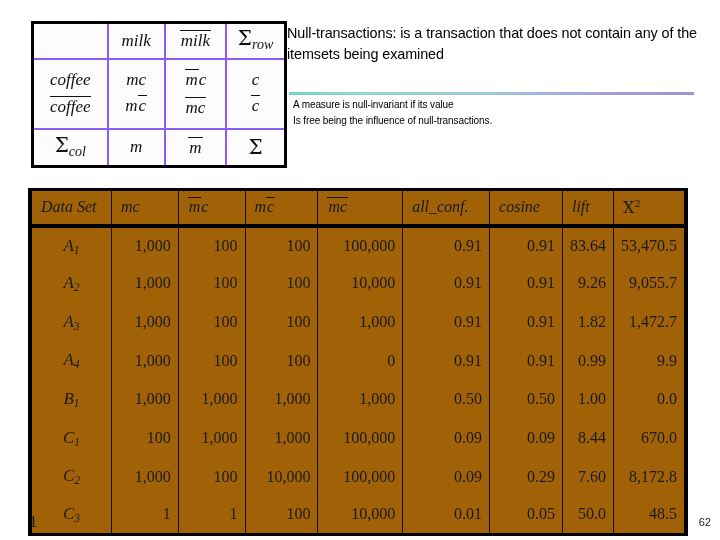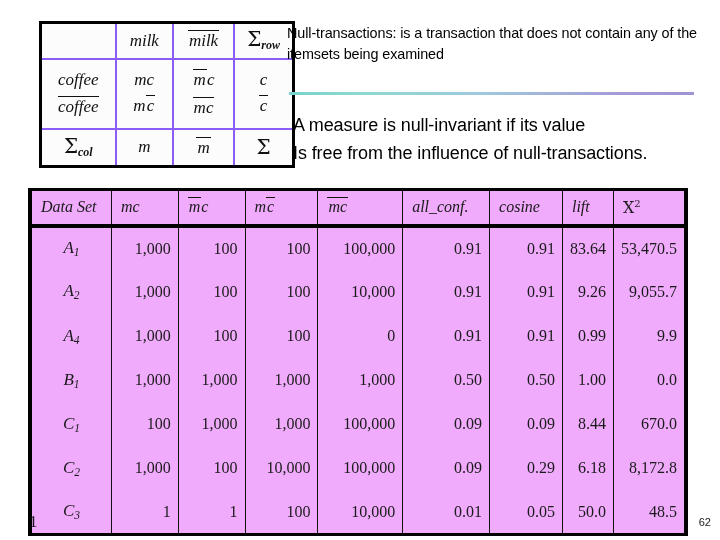--- a/index.html
+++ b/index.html
@@ -12,21 +12,21 @@
   }
   #slide {
     position: relative;
     width: 720px; height: 540px;
     background: #ffffff;
   }
 
   
   .cont-wrap {
     position: absolute;
-    left: 39px; top: 21px;
+    left: 31px; top: 21px;
     width: 256px; height: 144px;
   }
   table.cont {
     width: 100%; height: 100%;
     border-collapse: collapse;
     border: 3px solid #000;
     background: #fcfcfc;
     font-family: "Liberation Serif", serif;
     font-style: italic;
     color: #111;
@@ -43,21 +43,21 @@
   table.cont td.hdrblank { border-top: 3px solid #000; }
   .c-w1 { width: 76px; }
   .c-w2 { width: 58px; }
   .c-w3 { width: 62px; }
   .c-w4 { width: 60px; }
   .r-h  { height: 36px; }
   .r-m  { height: 70px; }
   .r-f  { height: 38px; padding-left: 48px; }
 
   .ovl { border-top: 1.6px solid #111; padding: 0 1px; display: inline-block; line-height: 1.18; }
-  .sub { font-size: 12px; font-style: italic; vertical-align: -0.28em; letter-spacing: 0; font-weight: bold; }
+  .sub { font-size: 14px; font-style: italic; vertical-align: -0.28em; letter-spacing: 0; }
   .sig { font-style: normal; font-size: 20px; font-family: "DejaVu Serif", serif; }
 
   .stack { display: flex; flex-direction: column; align-items: center; justify-content: center; gap: 7px; height: 100%; }
   .stack .lineB { border-top: 1.6px solid #111; padding-top: 1px; }
 
   
   .txt-null {
     position: absolute;
     left: 287px; top: 23px;
     width: 432px;
@@ -67,42 +67,42 @@
     letter-spacing: -0.1px;
   }
   .rule {
     position: absolute;
     left: 289px; top: 92px;
     width: 405px; height: 3px;
     background: linear-gradient(to right, #76d3cd 0%, #8fd8d0 18%, #9fc9dd 48%, #a49ad6 82%, #9d94d4 100%);
   }
   .txt-inv {
     position: absolute;
-    left: 293px; top: 112px;
+    left: 293px; top: 97px;
     width: 424px;
-    font-size: 18px;
+    font-size: 10px;
     color: #000;
     line-height: 1.55;
     letter-spacing: -0.1px;
   }
 
   
   .data-wrap {
     position: absolute;
     left: 28px; top: 188px;
     width: 660px; height: 348px;
   }
   table.data {
     width: 100%; height: 100%;
     border-collapse: collapse;
     border-left: 4px solid #000;
     border-right: 4px solid #000;
     border-top: 3px solid #000;
     border-bottom: 3px solid #000;
-    background: #f0abfc;
+    background: #a16207;
     font-family: "Liberation Serif", serif;
     color: #1a1a1a;
   }
   table.data th, table.data td {
     border-left: 1.5px solid #111;
     border-right: 1.5px solid #111;
     padding: 0 7px;
     font-size: 16px;
     font-style: italic;
     font-weight: normal;
@@ -217,21 +217,21 @@
     </tbody>
       </table>
   </div>
 
   <div class="txt-null">Null-transactions: is a  transaction that does not contain any of the itemsets being examined</div>
 
   <div class="rule"></div>
 
   <div class="txt-inv">
     <div>A measure is null-invariant if its value</div>
-    <div>Is free from the influence of null-transactions.</div>
+    <div>Is free being the influence of null-transactions.</div>
   </div>
 
   <div class="data-wrap">
     <table class="data">
       <thead>
         <tr>
           <th class="w-ds">Data Set</th>
           <th class="w-n1">mc</th>
           <th class="w-n2"><span class="ovl">m</span>c</th>
           <th class="w-n3">m<span class="ovl">c</span></th>
@@ -259,20 +259,31 @@
             <td class="num w-n1">1,000</td>
             <td class="num w-n2">100</td>
             <td class="num w-n3">100</td>
             <td class="num w-n4">10,000</td>
             <td class="num w-ac">0.91</td>
             <td class="num w-cs">0.91</td>
             <td class="num w-lf">9.26</td>
             <td class="num w-x2">9,055.7</td>
           </tr>
           <tr>
+            <td class="ds w-ds">A<span class="ds-sub">3</span></td>
+            <td class="num w-n1">1,000</td>
+            <td class="num w-n2">100</td>
+            <td class="num w-n3">100</td>
+            <td class="num w-n4">1,000</td>
+            <td class="num w-ac">0.91</td>
+            <td class="num w-cs">0.91</td>
+            <td class="num w-lf">1.82</td>
+            <td class="num w-x2">1,472.7</td>
+          </tr>
+          <tr>
             <td class="ds w-ds">A<span class="ds-sub">4</span></td>
             <td class="num w-n1">1,000</td>
             <td class="num w-n2">100</td>
             <td class="num w-n3">100</td>
             <td class="num w-n4">0</td>
             <td class="num w-ac">0.91</td>
             <td class="num w-cs">0.91</td>
             <td class="num w-lf">0.99</td>
             <td class="num w-x2">9.9</td>
           </tr>
@@ -299,21 +310,21 @@
             <td class="num w-x2">670.0</td>
           </tr>
           <tr>
             <td class="ds w-ds">C<span class="ds-sub">2</span></td>
             <td class="num w-n1">1,000</td>
             <td class="num w-n2">100</td>
             <td class="num w-n3">10,000</td>
             <td class="num w-n4">100,000</td>
             <td class="num w-ac">0.09</td>
             <td class="num w-cs">0.29</td>
-            <td class="num w-lf">6.18</td>
+            <td class="num w-lf">7.60</td>
             <td class="num w-x2">8,172.8</td>
           </tr>
           <tr>
             <td class="ds w-ds">C<span class="ds-sub">3</span></td>
             <td class="num w-n1">1</td>
             <td class="num w-n2">1</td>
             <td class="num w-n3">100</td>
             <td class="num w-n4">10,000</td>
             <td class="num w-ac">0.01</td>
             <td class="num w-cs">0.05</td>

